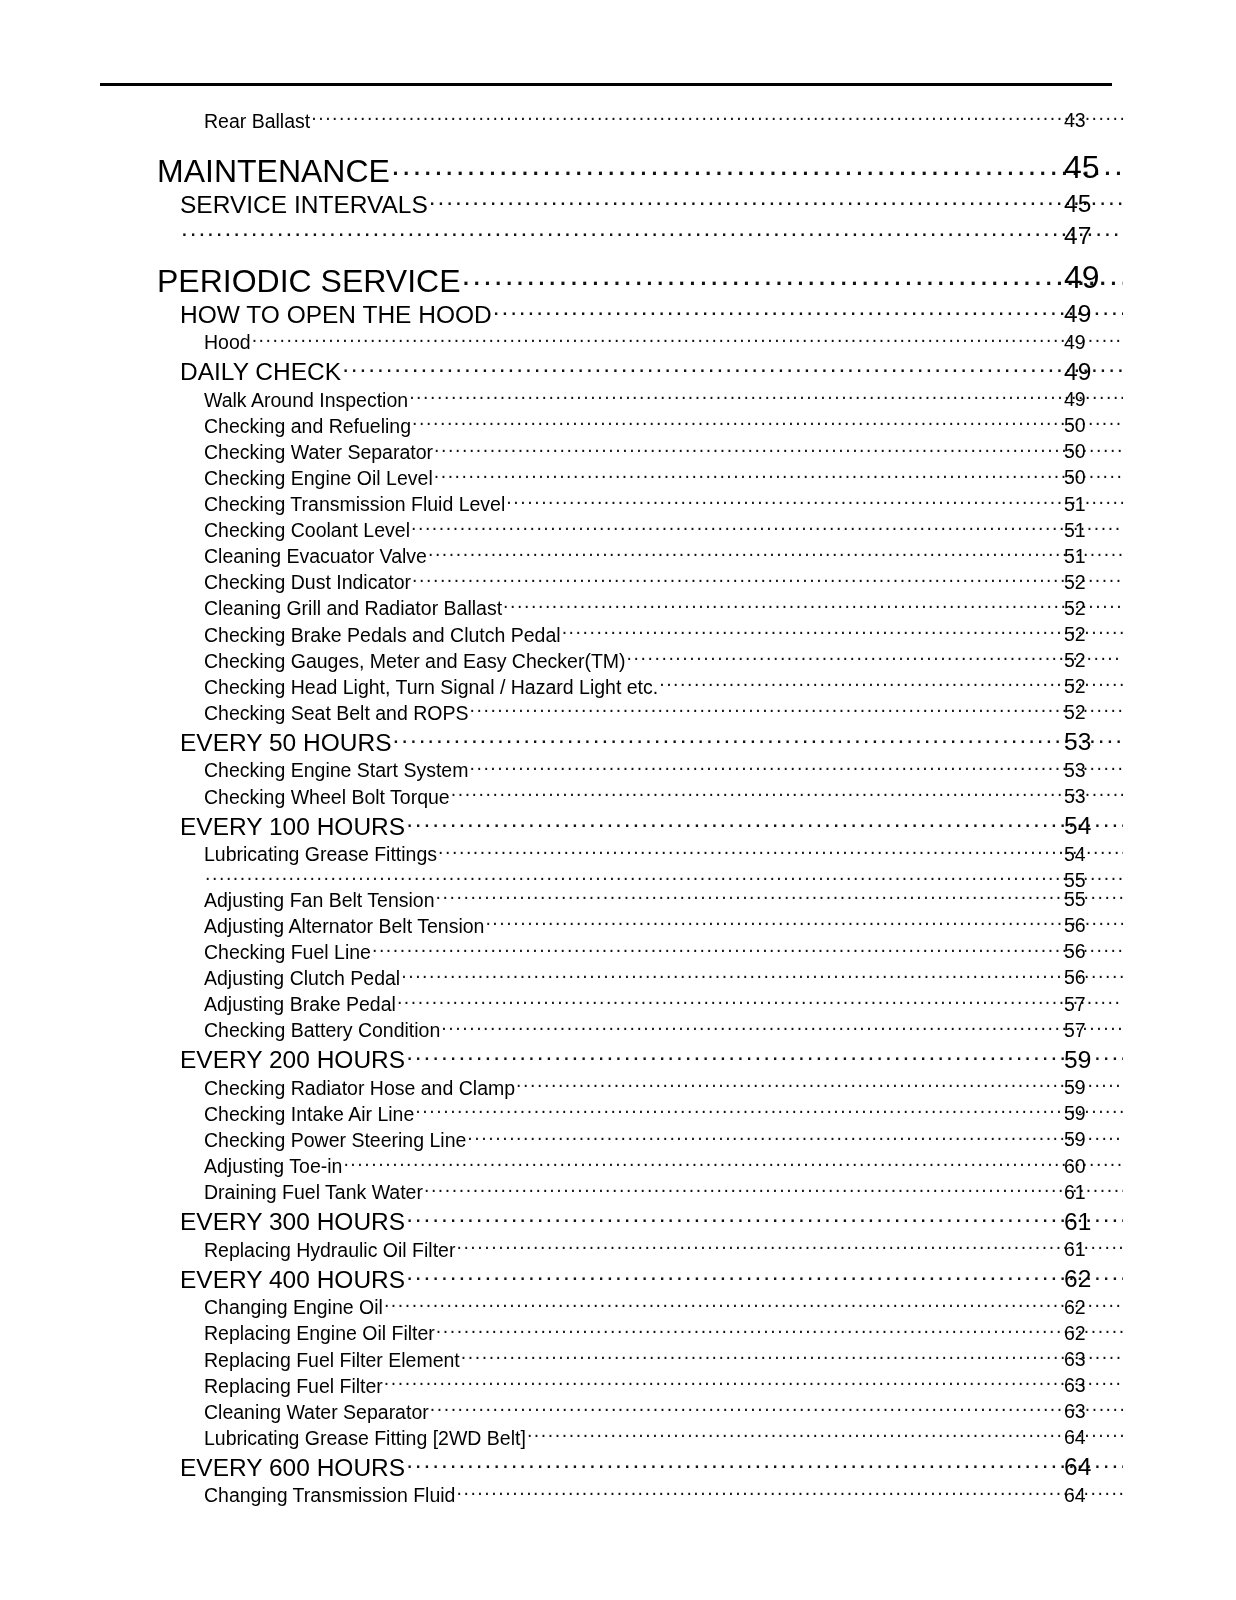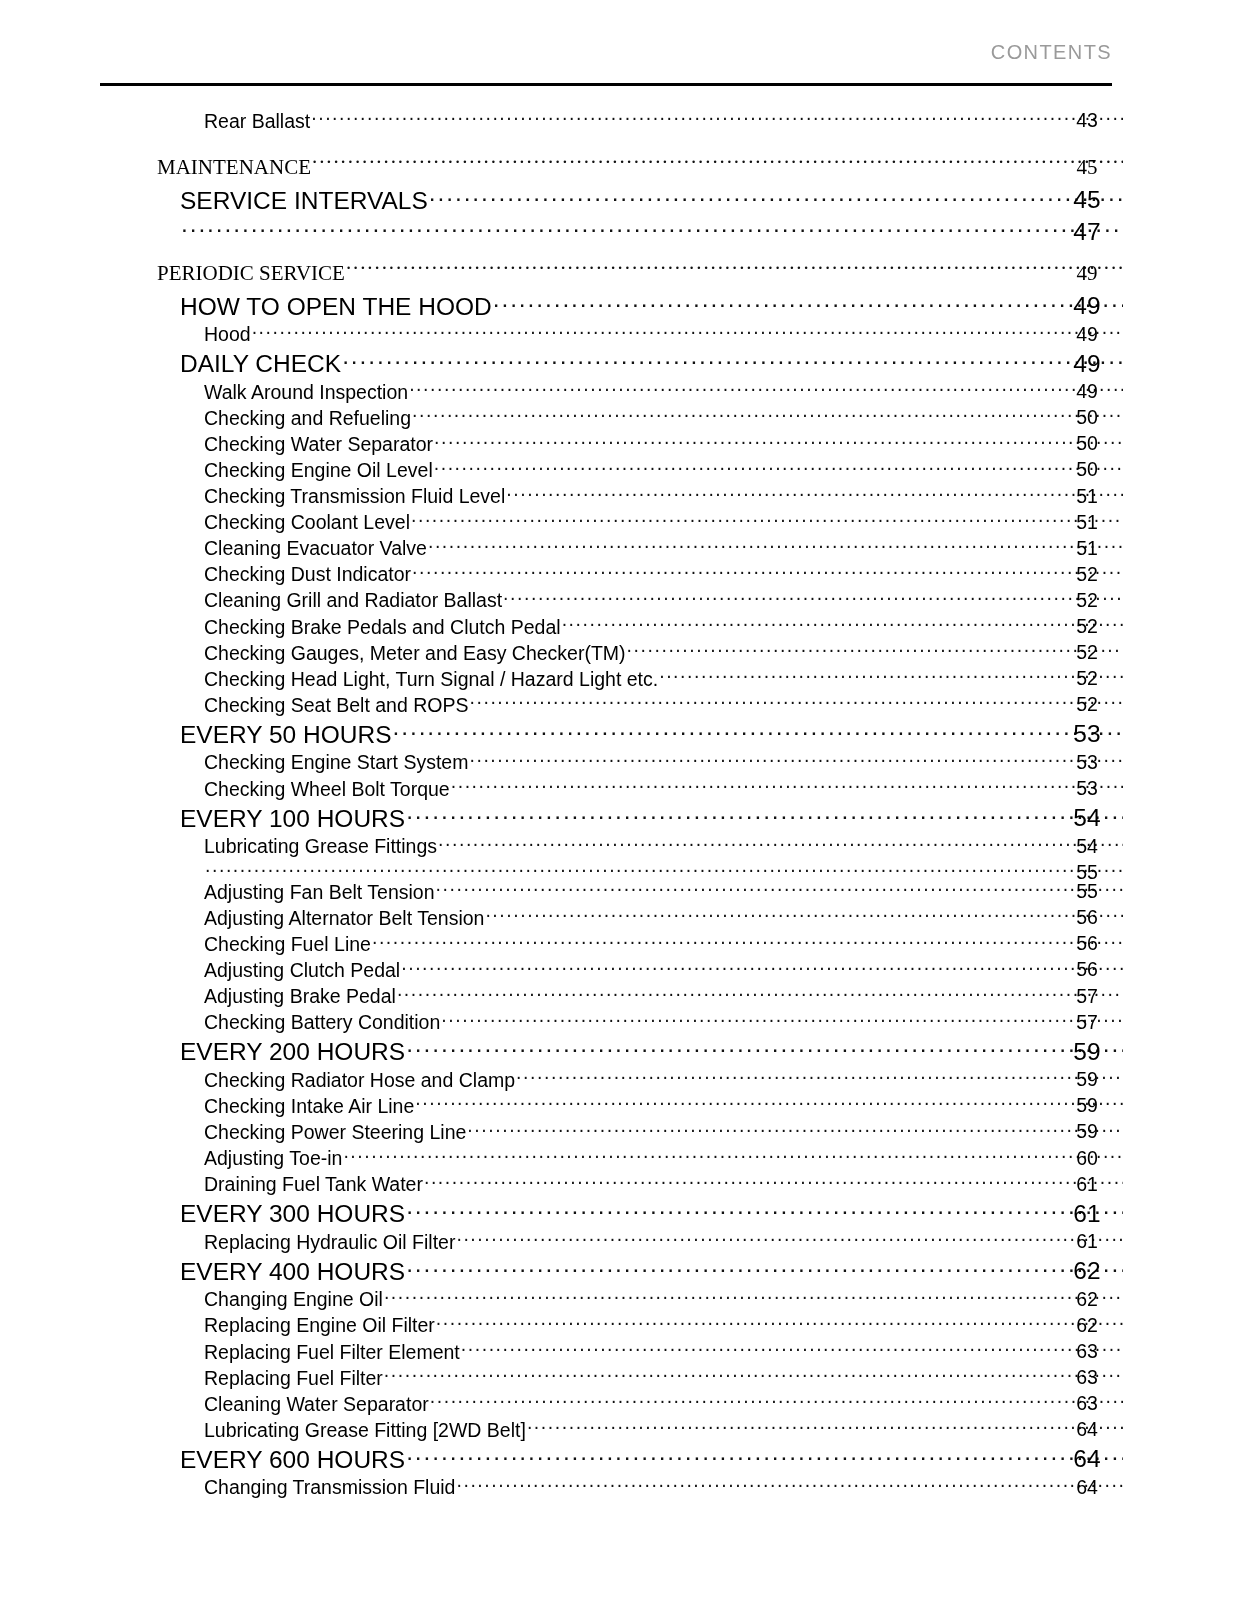--- a/index.html
+++ b/index.html
@@ -83,32 +83,31 @@
     font-size: inherit;
     color: #111111;
     white-space: nowrap;
   }
 
   .row .page-no {
     flex: 0 0 auto;
     position: absolute;
     right: 0;
     width: 46px;
-    text-align: center;
+    text-align: left;
     white-space: nowrap;
   }
   .row { position: relative; }
   .row > .page-no { right: 126px; }
 
   
   .lvl1 {
-    font-size: 21px;
+    font-size: 32px;
     line-height: 34px;
     padding-left: 157px;
-    font-family: Liberation Serif, serif;
   }
   .lvl1 .leader::before { letter-spacing: 1.9px; }
 
   
   .lvl2 {
     font-size: 24.5px;
     line-height: 31px;
     padding-left: 180px;
   }
   .lvl2 .leader::before { letter-spacing: 1.9px; }
@@ -121,23 +120,20 @@
   }
 
   
   .group-gap { height: 16px; }
 </style>
 </head>
 <body>
 
 <div class="page">
 
-  <div class="header">
-    <span class="header-title">CONTENTS</span>
-  </div>
   <div class="header-rule"></div>
 
   <div class="toc" id="toc-list">
       <div class="row lvl3">
         <span class="label">Rear Ballast</span>
         <span class="leader"></span>
         <span class="page-no">43</span>
       </div>
       <div class="group-gap"></div>
       <div class="row lvl1">

